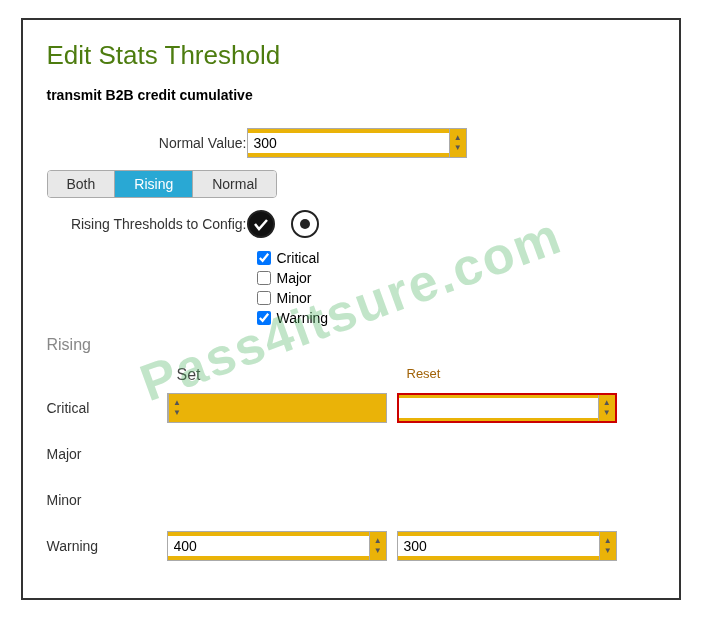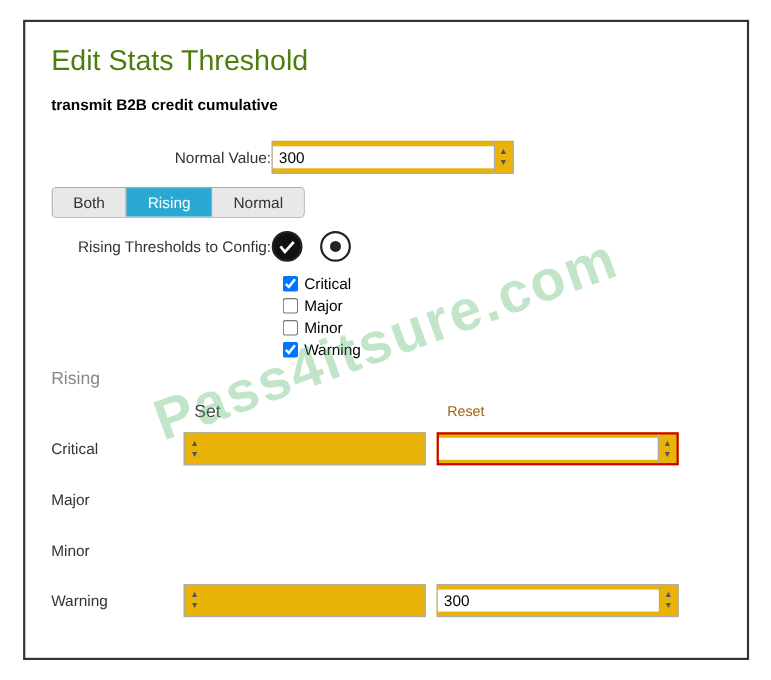--- a/index.html
+++ b/index.html
@@ -268,20 +268,21 @@
     <div class="threshold-row-label">Major</div>
   </div>
 
   <div class="threshold-row">
     <div class="threshold-row-label">Minor</div>
   </div>
 
   <div class="threshold-row">
     <div class="threshold-row-label">Warning</div>
     <div class="spin-input">
+      <input type="text" value="400" style="">
       <div class="spin-arrows">
         <span class="spin-arrow">▲</span>
         <span class="spin-arrow">▼</span>
       </div>
     </div>
     <div class="spin-input">
       <input type="text" value="300" style="">
       <div class="spin-arrows">
         <span class="spin-arrow">▲</span>
         <span class="spin-arrow">▼</span>

